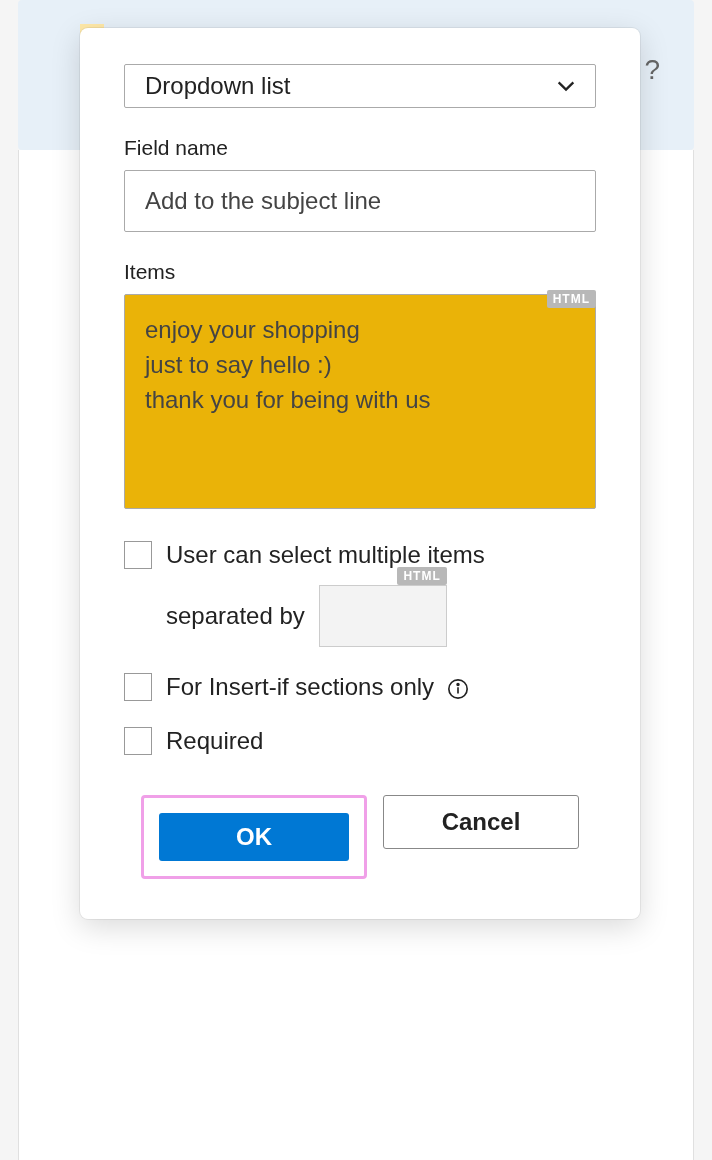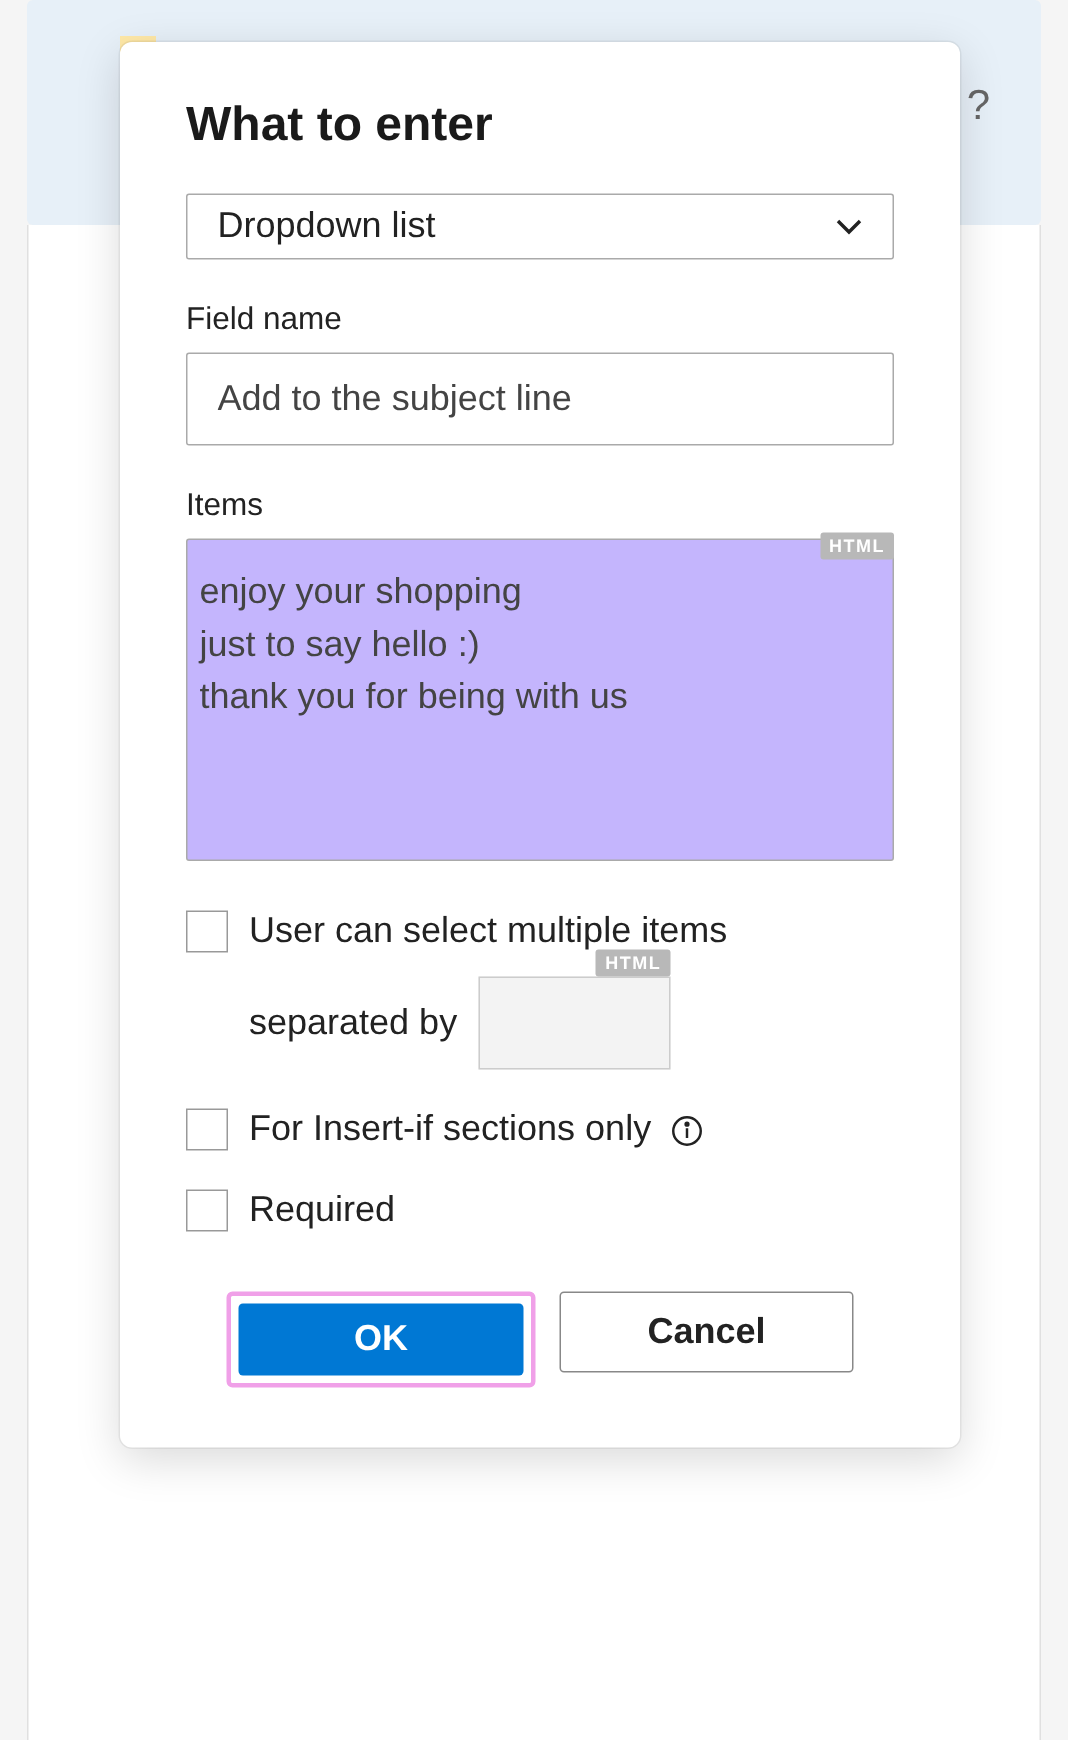--- a/index.html
+++ b/index.html
@@ -137,24 +137,24 @@
       letter-spacing: 1px;
       padding: 2px 6px;
       border-radius: 2px;
       z-index: 2;
     }
     .items-textarea {
       width: 100%;
       height: 215px;
       border: 1px solid #aaa;
       border-radius: 2px;
-      padding: 18px 8px;
+      padding: 18px 20px;
       font-size: 24px;
       color: #444;
-      background: #c4b5fd;
+      background: #eab308;
       font-family: inherit;
       resize: none;
       line-height: 1.45;
     }
     .checkbox-row {
       display: flex;
       align-items: center;
       margin-bottom: 26px;
       gap: 14px;
     }
@@ -224,21 +224,21 @@
       width: 196px;
       height: 54px;
       font-size: 24px;
       font-weight: 600;
       border-radius: 3px;
       cursor: pointer;
       font-family: inherit;
     }
     .btn-primary-wrapper {
       border: 3px solid #f0a0e8;
-      padding: 5px;
+      padding: 15px;
       border-radius: 4px;
     }
     .btn-primary {
       background: #0078d4;
       color: #fff;
       border: none;
       width: 190px;
       height: 48px;
     }
     .btn-secondary {
@@ -252,21 +252,20 @@
 
 <div class="background-panel">
   <span class="bg-text-highlight">V</span>
   <span class="bg-text-line2">c</span>
   <span class="bg-text-line3">d</span>
   <span class="bg-help-icon">?</span>
 </div>
 <div class="page-background"></div>
 
 <div class="dialog">
-  <h1 class="dialog-title">What to enter</h1>
 
   <div class="dropdown-select">
     <span>Dropdown list</span>
     <svg class="chevron" viewBox="0 0 24 24" fill="none" stroke="#222" stroke-width="2.5">
       <polyline points="4 8 12 16 20 8"></polyline>
     </svg>
   </div>
 
   <label class="field-label">Field name</label>
   <input type="text" class="text-input" value="Add to the subject line" style="">

